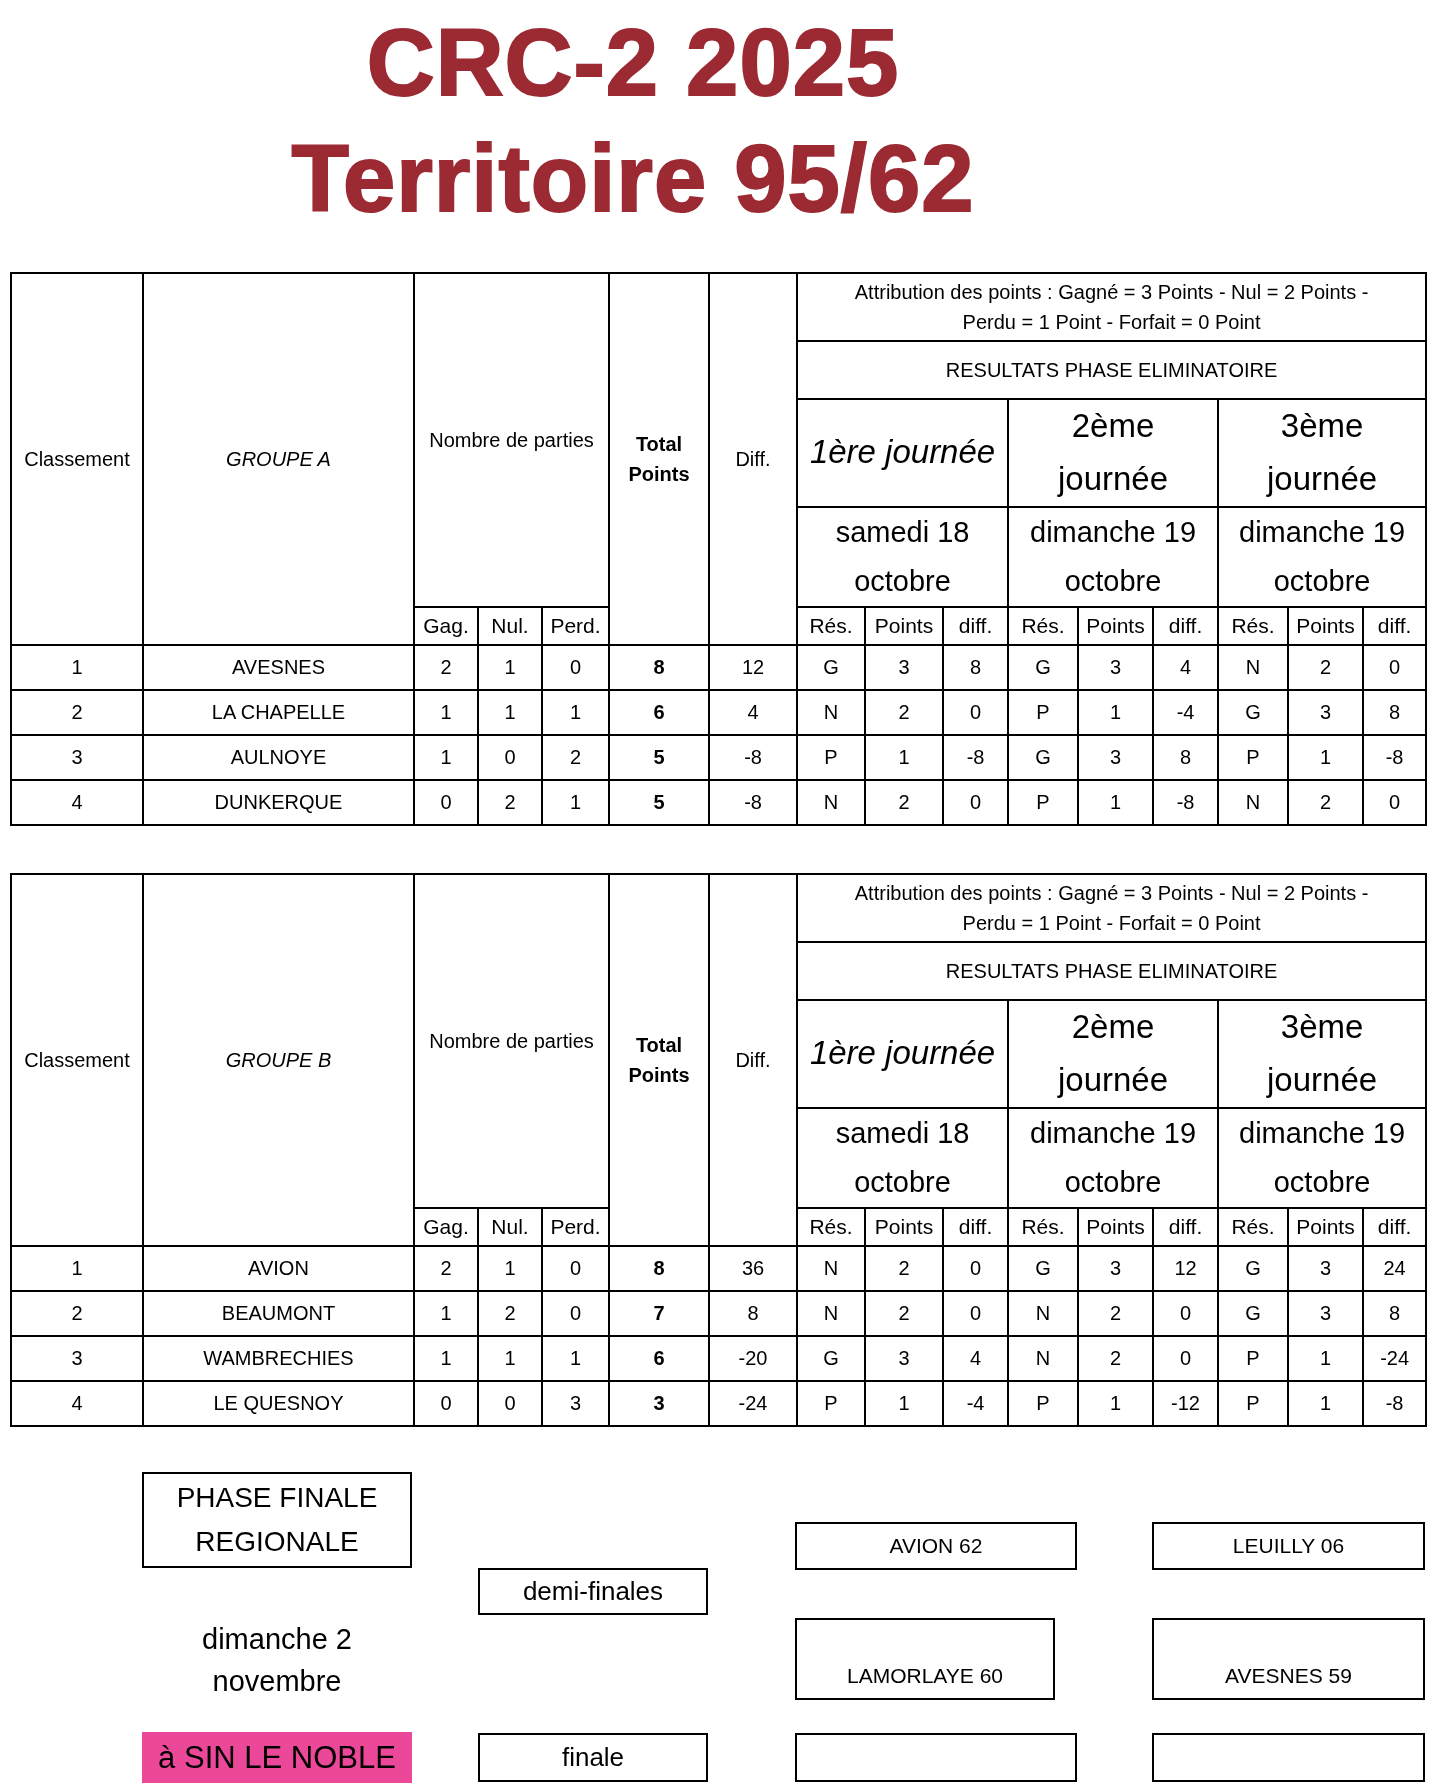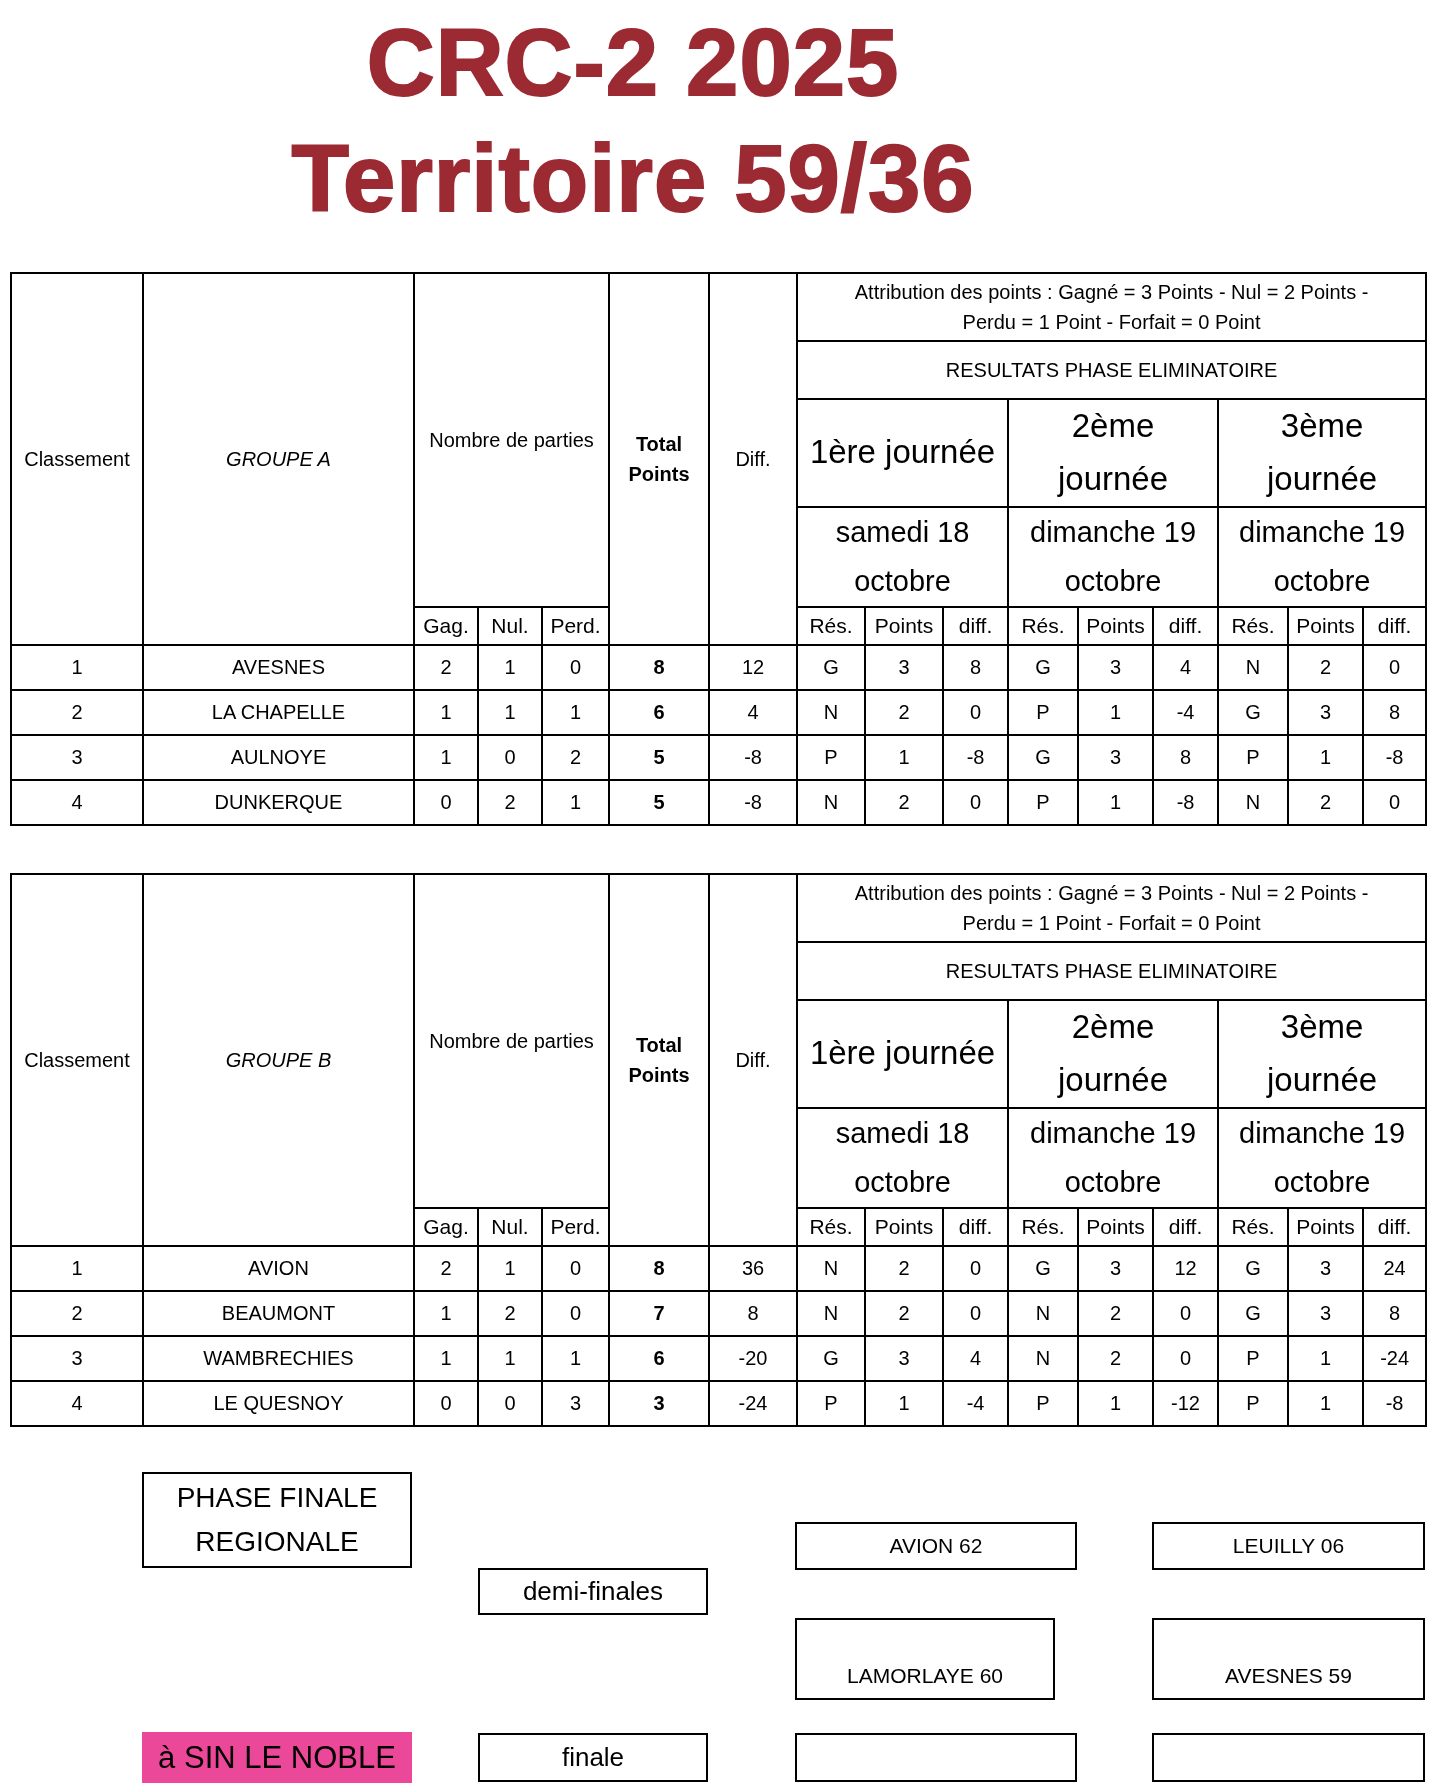--- a/index.html
+++ b/index.html
@@ -21,21 +21,21 @@
   tr.r1{height:68px;} tr.r2{height:58px;} tr.r3{height:104px;} tr.r4{height:98px;} tr.r5{height:38px;}
   .grid tbody tr{height:45px;}
   .c-class{font-size:21px;border-radius:20px;}
   .c-group{font-size:33px;font-style:italic;}
   .c-parties{font-size:29px;line-height:1.6;}
   .c-total{font-size:22px;font-weight:700;line-height:1.5;}
   .c-diffh{font-size:21px;}
   .c-attr{font-size:20px;line-height:1.5;}
   .c-resultats{font-size:30px;}
   tr.r3 td{font-size:33px;line-height:1.6;}
-  tr.r3 .oneline{white-space:nowrap;}
+  tr.r3 .oneline{white-space:nowrap;font-style:italic;}
   tr.r3 .wrapnarrow{display:inline-block;max-width:132px;line-height:1.6;}
   tr.r4 td{font-size:29px;line-height:1.7;}
   tr.r4 span{display:inline-block;max-width:186px;}
   tr.r5 td{font-size:21px;}
   .grid tbody td{font-size:20px;}
   .bold{font-weight:700;}
 
   
   .abox{position:absolute;border:2px solid #000;background:#fff;box-sizing:border-box;
         display:flex;align-items:center;justify-content:center;font-size:21px;text-align:center;}
@@ -52,21 +52,21 @@
   #sf2-bottom{left:1152px;top:1618px;width:273px;height:82px;align-items:flex-end;padding-bottom:10px;}
   #final-slot-1{left:795px;top:1733px;width:282px;height:49px;}
   #final-slot-2{left:1152px;top:1733px;width:273px;height:49px;}
 </style>
 </head>
 <body>
 
 <div class="page">
 
   <div class="title" id="title-line1">CRC-2 2025</div>
-  <div class="title" id="title-line2">Territoire 59/36</div>
+  <div class="title" id="title-line2">Territoire 95/62</div>
 
   <table class="grid" id="tableA">
     <colgroup>
       <col style="width:132px">
         <col style="width:271px">
         <col style="width:64px">
         <col style="width:64px">
       <col style="width:67px">
         <col style="width:100px">
         <col style="width:88px">
@@ -326,20 +326,21 @@
           <td>-12</td>
           <td>P</td>
           <td>1</td>
           <td>-8</td>
         </tr>
       </tbody>
   </table>
 
   <div class="abox" id="phase-box">PHASE FINALE REGIONALE</div>
   <div class="abox" id="demi-box">demi-finales</div>
+  <div id="date-text">dimanche 2 novembre</div>
   <div id="location-box">à SIN LE NOBLE</div>
   <div class="abox" id="finale-box">finale</div>
 
   <div class="abox" id="sf1-top">AVION 62</div>
   <div class="abox" id="sf2-top">LEUILLY 06</div>
   <div class="abox" id="sf1-bottom">LAMORLAYE 60</div>
   <div class="abox" id="sf2-bottom">AVESNES 59</div>
   <div class="abox" id="final-slot-1"></div>
   <div class="abox" id="final-slot-2"></div>
 

